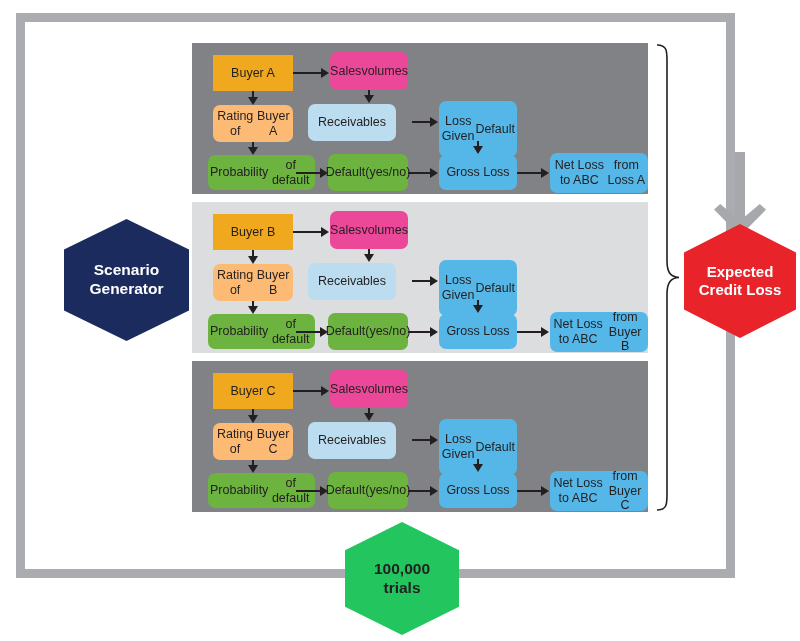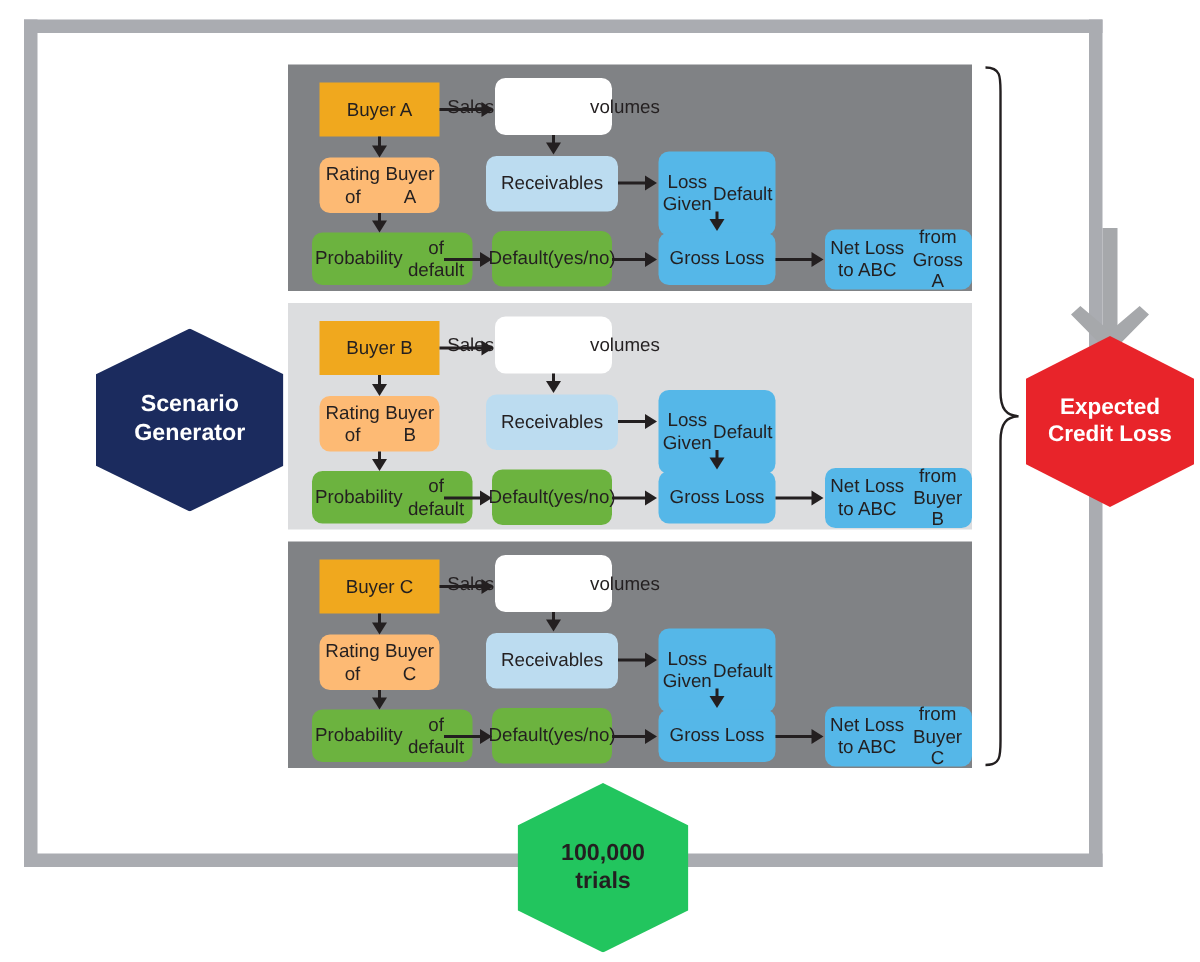--- a/index.html
+++ b/index.html
@@ -35,33 +35,33 @@
   #panel-b{top:202px;background:#dcdddf;}
   #panel-c{top:361px;background:#808285;}
 
   
   .node{position:absolute;display:flex;align-items:center;justify-content:center;
         text-align:center;line-height:1.18;font-size:12.5px;color:#231f20;
         border-radius:7px;box-sizing:border-box;padding:2px;}
   .buyer      {background:#f0a81e;border-radius:0;}
   .rating     {background:#fdba74;}
   .prob       {background:#6cb33f;}
-  .sales      {background:#ffffff;gap:32px;}
+  .sales      {background:#ec4899;}
   .receivable {background:#bcdcf0;}
   .lgd        {background:#55b7e8;}
   .defaultbox {background:#6cb33f;}
   .gross      {background:#55b7e8;}
   .netloss    {background:#55b7e8;}
 
   
   .n-buyer      {left:21px; top:12px;  width:80px; height:36px;}
   .n-rating     {left:21px; top:62px;  width:80px; height:37px;}
   .n-prob       {left:16px; top:112px; width:107px; height:35px;}
   .n-sales      {left:138px;top:9px;   width:78px; height:38px;}
-  .n-receivable {left:132px;top:61px;  width:88px; height:37px;}
+  .n-receivable {left:116px;top:61px;  width:88px; height:37px;}
   .n-default    {left:136px;top:111px; width:80px; height:37px;}
   .n-lgd        {left:247px;top:58px;  width:78px; height:56px;}
   .n-gross      {left:247px;top:112px; width:78px; height:35px;}
   .n-netloss    {left:358px;top:110px; width:98px; height:40px;}
 
   
   .conn{position:absolute;background:#231f20;}
   .h-line{height:2px;}
   .v-line{width:2px;}
   .arrow-r{position:absolute;width:0;height:0;border-top:5px solid transparent;
@@ -126,21 +126,21 @@
     </div>
   <div class="node lgd n-lgd">
       <span>Loss Given</span>
       <br>
       <span>Default</span>
     </div>
   <div class="node gross n-gross">Gross Loss</div>
   <div class="node netloss n-netloss">
       <span>Net Loss to ABC</span>
       <br>
-      <span>from Gross A</span>
+      <span>from Loss A</span>
     </div>
 
   <div class="conn h-line c-buyer-sales"></div>
     <div class="arrow-r a-buyer-sales"></div>
   <div class="conn v-line c-buyer-rating"></div>
     <div class="arrow-d a-buyer-rating"></div>
   <div class="conn v-line c-rating-prob"></div>
     <div class="arrow-d a-rating-prob"></div>
   <div class="conn v-line c-sales-recv"></div>
     <div class="arrow-d a-sales-recv"></div>

